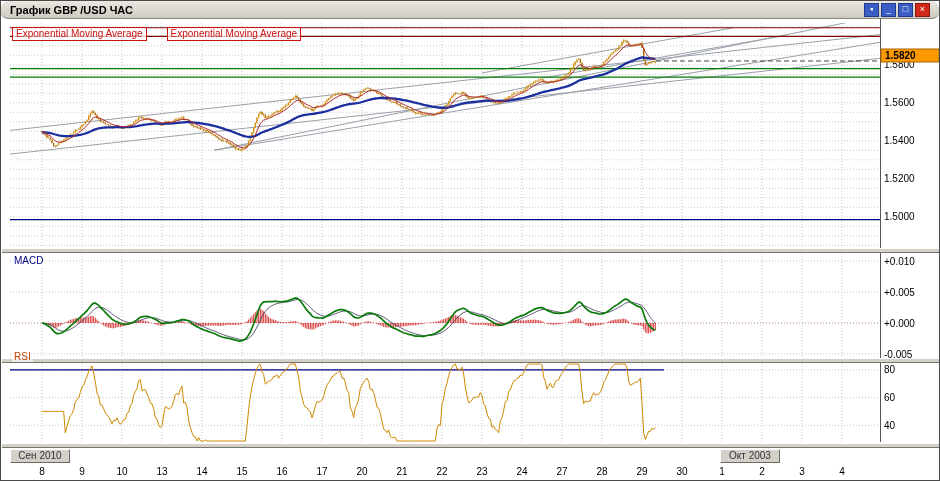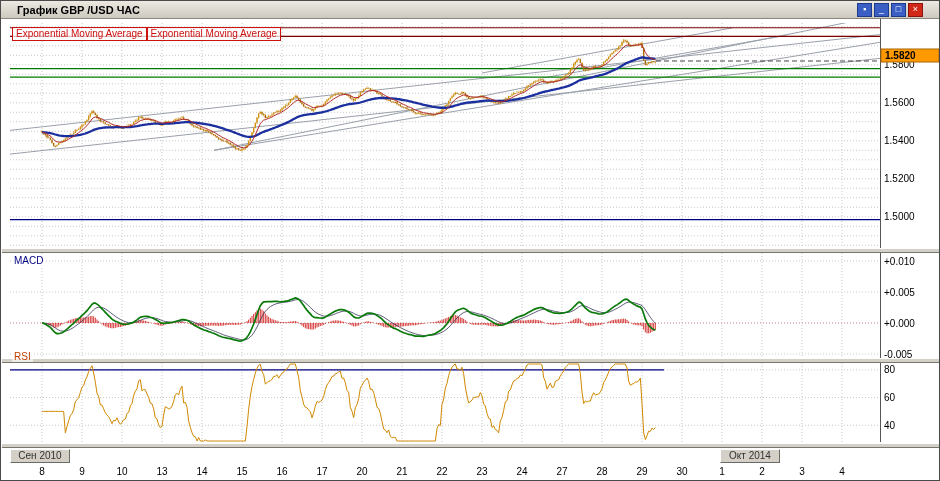--- a/index.html
+++ b/index.html
@@ -5,33 +5,33 @@
   html,body{margin:0;padding:0;background:#ffffff;}
   .window{
     position:relative;width:940px;height:481px;box-sizing:border-box;
     background:#fff;border:1px solid #4a4a4a;overflow:hidden;
     font-family:"Liberation Sans",sans-serif;
   }
   .titlebar{
     position:absolute;top:0;left:0;right:0;height:18px;box-sizing:border-box;
     background:linear-gradient(#ece9e2,#cdc9bf);
     border-bottom:1px solid #8a867c;
-    display:flex;align-items:center;padding:0 16px;
+    display:flex;align-items:center;padding:0 9px;border-radius:7px;
   }
   .title{font-size:11px;font-weight:bold;color:#000;white-space:pre;}
   .winbtns{margin-left:auto;display:flex;gap:2px;}
   .wbtn{
     width:13px;height:12px;font-size:9px;line-height:11px;text-align:center;
     color:#fff;background:#3a5ec4;border:1px solid #1e3a8a;cursor:pointer;
     font-family:"Liberation Sans",sans-serif;
   }
   .wbtn.close{background:#d22818;border-color:#8a1410;}
   .canvas{position:absolute;top:18px;left:1px;width:938px;height:462px;background:#fff;}
   .canvas svg{position:absolute;top:0;left:0;}
-  .ema-labels{position:absolute;left:10px;top:8px;display:flex;gap:0;z-index:5;border-radius:7px;}
+  .ema-labels{position:absolute;left:10px;top:8px;display:flex;gap:20px;z-index:5;border-radius:7px;}
   .ema-label{
     color:#cc1111;font-size:10px;line-height:12px;border:1px solid #cc1111;
     padding:0 3px;background:rgba(255,255,255,0.75);white-space:nowrap;
   }
   .panel-label{position:absolute;font-size:10px;font-weight:normal;z-index:5;background:rgba(255,255,255,0.6);padding:0 2px;}
   #macdLabel{left:10px;top:236px;color:#000080;}
   #rsiLabel{left:10px;top:332px;color:#c04000;}
   .sep{
     position:absolute;left:0;width:938px;height:3px;background:#d4d0c8;
     border-top:1px solid #ffffff;border-bottom:1px solid #777770;z-index:4;
@@ -240,16 +240,16 @@
     </div>
     <div class="panel-label" id="macdLabel">MACD</div>
     <div class="panel-label" id="rsiLabel">RSI</div>
 
     <div class="sep" id="sep1"></div>
     <div class="sep" id="sep2"></div>
     <div class="sep" id="sep3"></div>
 
     <div class="axis-strip">
       <div class="month-box" id="monthSep">Сен 2010</div>
-      <div class="month-box" id="monthOct">Окт 2014</div>
+      <div class="month-box" id="monthOct">Окт 2003</div>
     </div>
   </div>
 </div>
 
 </body></html>

